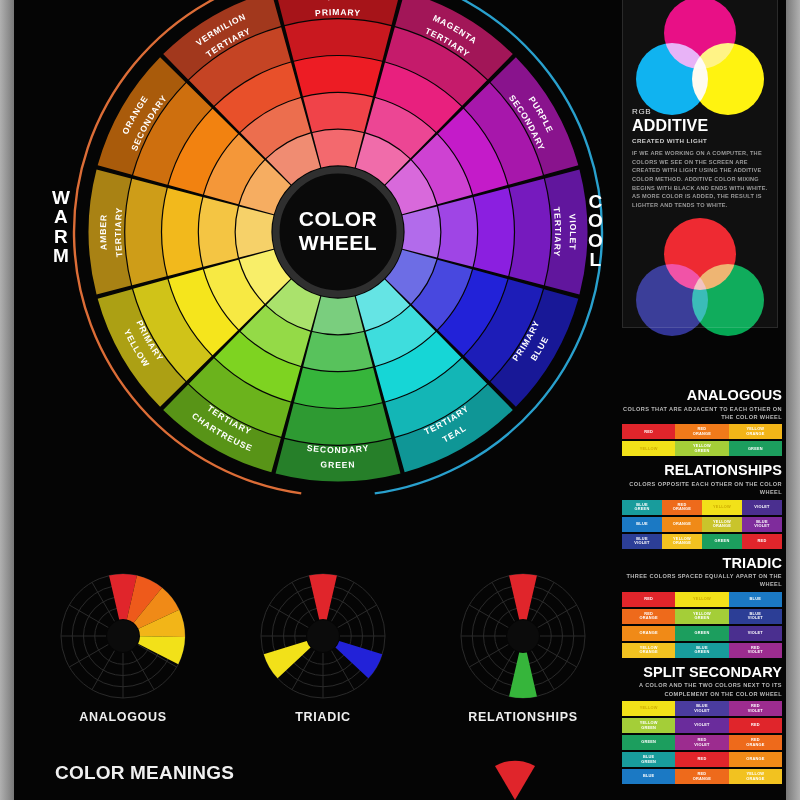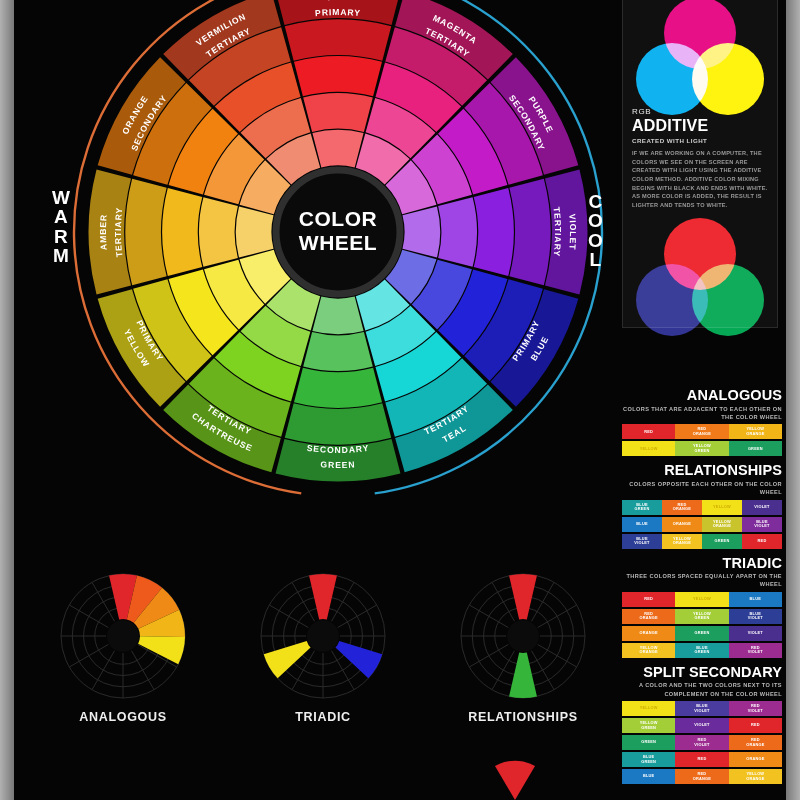--- a/index.html
+++ b/index.html
@@ -443,17 +443,18 @@
         <line x1="68" y1="78" x2="23" y2="78.00000000000001" stroke="#2a2a2a" stroke-width="1"></line>
         <line x1="70.27756813566454" y1="69.5" x2="31.306424965364805" y2="46.99999999999999" stroke="#2a2a2a" stroke-width="1"></line>
         <line x1="76.5" y1="63.27756813566455" x2="53.99999999999997" y2="24.30642496536482" stroke="#2a2a2a" stroke-width="1"></line>
         <path d="M71.05303463068039 17.58905598331541 A62 62 0 0 1 98.94696536931963 17.58905598331541 L88.8241679238457 61.435708898651 A17 17 0 0 0 81.1758320761543 61.435708898651 Z" fill="#E0252B"></path>
         <path d="M98.94696536931963 138.4109440166846 A62 62 0 0 1 71.05303463068039 138.4109440166846 L81.1758320761543 94.564291101349 A17 17 0 0 0 88.8241679238457 94.564291101349 Z" fill="#36B53B"></path>
         <circle cx="85" cy="78" r="16" fill="#0b0b0b"></circle>
       </svg>
       <div class="rel-label">RELATIONSHIPS</div>
     </div>
 
+  <div id="meanings-title">COLOR MEANINGS</div>
   <svg id="meanings-wedge" viewBox="0 0 120 40">
     <path d="M60 40 L40 6 A40 40 0 0 1 80 6 Z" fill="#E0252B"></path>
   </svg>
 
 </div>
 
 </body></html>

